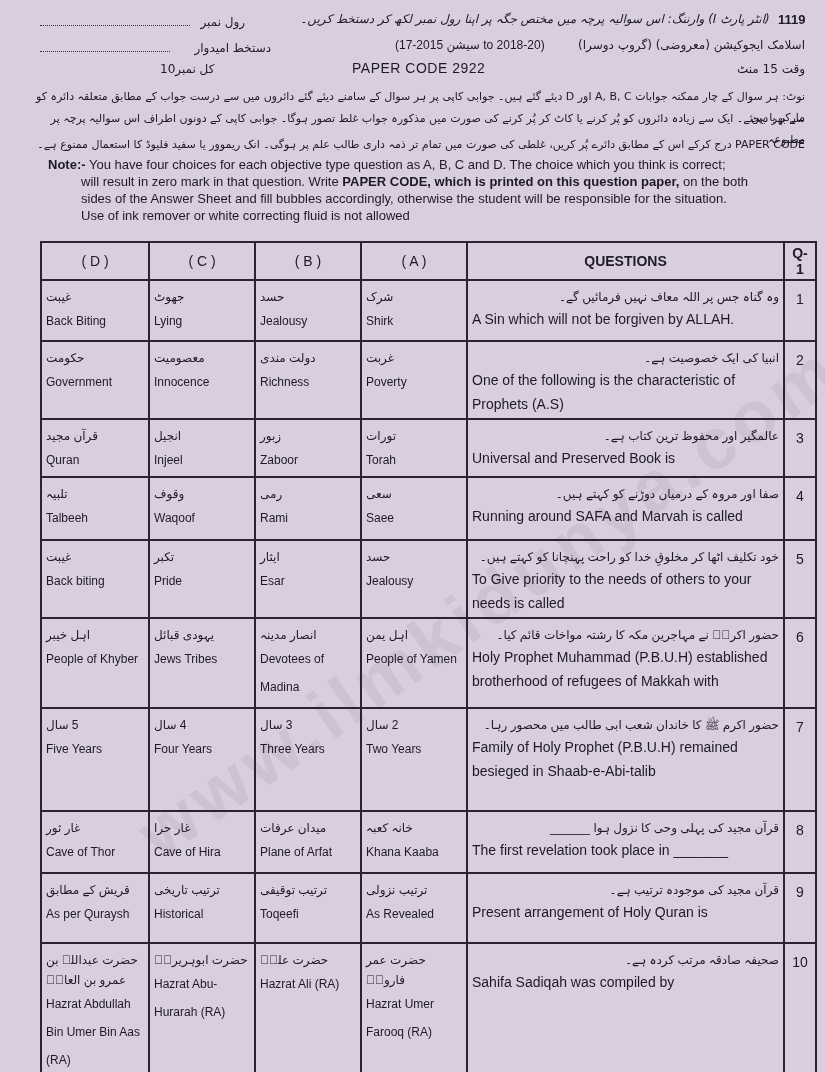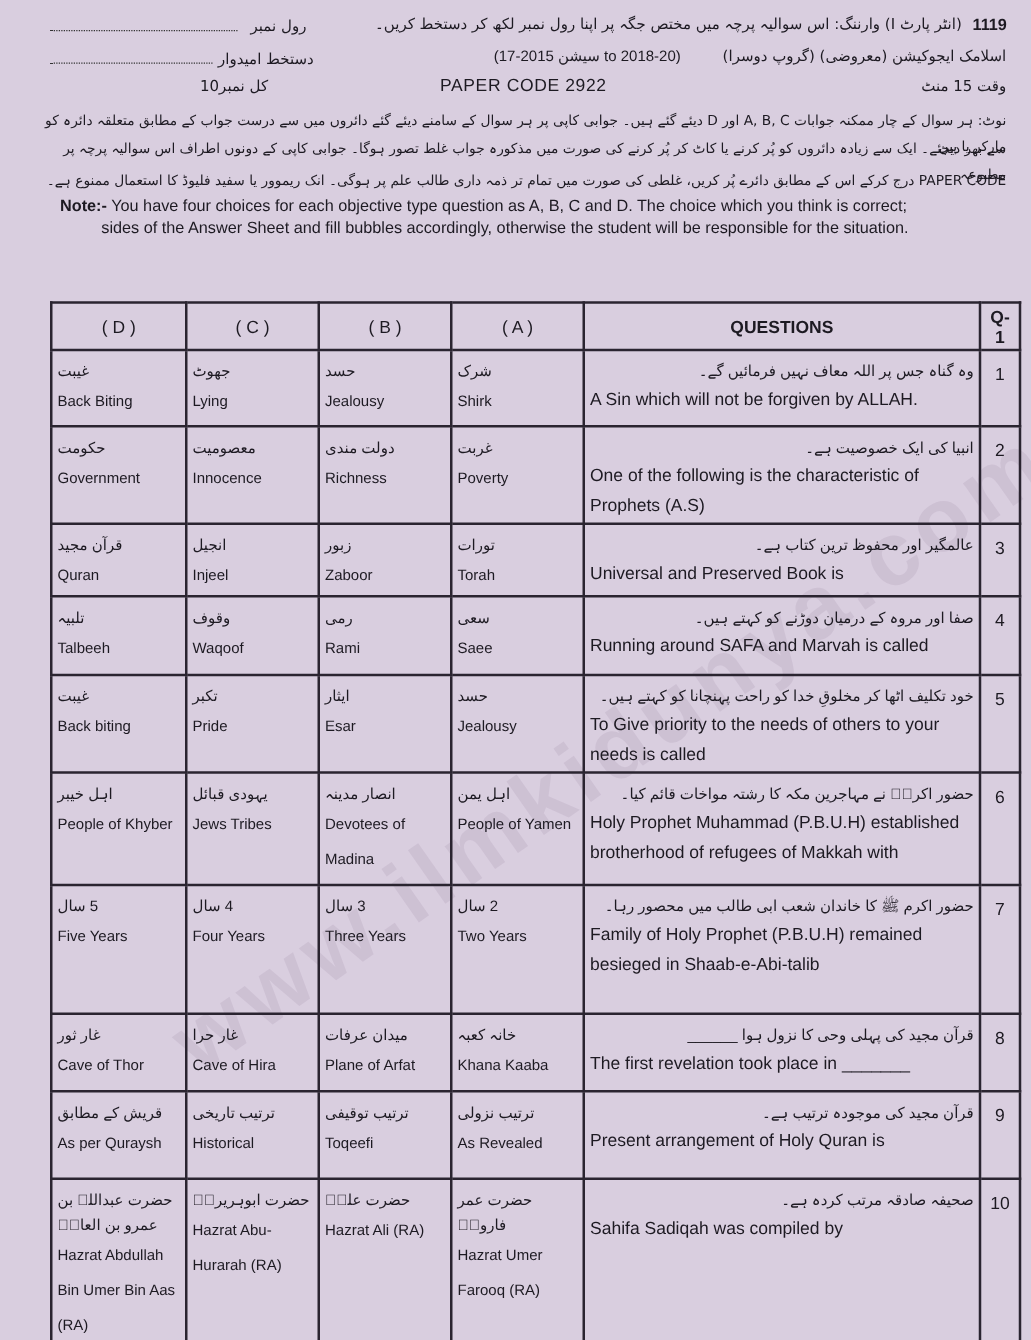--- a/index.html
+++ b/index.html
@@ -45,43 +45,45 @@
     position: absolute; font-size: 72px; color: rgba(120,100,130,0.12);
     font-weight: bold; letter-spacing: 6px; pointer-events: none;
   }
 </style>
 </head>
 <body>
 
 <div class="watermark" style="left:70px;top:560px;transform:rotate(-35deg);">www.ilmkidunya.com</div>
 
 <div class="abs hdr-code" style="left:778px;top:12px;">1119</div>
-<div class="abs urdu hdr-urdu" style="right:55px;top:12px;width:470px;text-align:left;">(انٹر پارٹ I) وارننگ: اس سوالیہ پرچہ میں مختص جگہ پر اپنا رول نمبر لکھ کر دستخط کریں۔</div>
+<div class="abs urdu hdr-urdu" style="right:55px;top:12px;width:470px;text-align:center;font-style:italic;">(انٹر پارٹ I) وارننگ: اس سوالیہ پرچہ میں مختص جگہ پر اپنا رول نمبر لکھ کر دستخط کریں۔</div>
 <div class="abs urdu hdr-urdu" style="right:20px;top:38px;width:230px;text-align:right;">اسلامک ایجوکیشن (معروضی) (گروپ دوسرا)</div>
 <div class="abs hdr-urdu" style="left:395px;top:38px;">(سیشن 2015-17 to 2018-20)</div>
 <div class="abs paper-code" style="left:352px;top:60px;">PAPER CODE  2922</div>
 <div class="abs urdu hdr-urdu" style="right:20px;top:62px;width:80px;text-align:right;">وقت 15 منٹ</div>
 
 <div class="abs" style="left:40px;top:12px;">
   <span class="dots" style="width:150px;"></span>
   <span class="urdu hdr-urdu" style="margin-left:6px;">رول نمبر</span>
 </div>
 <div class="abs" style="left:40px;top:38px;">
   <span class="dots" style="width:130px;"></span>
-  <span class="urdu hdr-urdu" style="margin-left:0;">دستخط امیدوار</span>
+  <span class="urdu hdr-urdu" style="margin-left:20px;">دستخط امیدوار</span>
 </div>
 <div class="abs urdu hdr-urdu" style="left:160px;top:62px;">کل نمبر10</div>
 
 <div class="abs urdu note-urdu" style="left:20px;right:20px;top:86px;text-align:right;">نوٹ: ہر سوال کے چار ممکنہ جوابات A, B, C اور D دیئے گئے ہیں۔ جوابی کاپی پر ہر سوال کے سامنے دیئے گئے دائروں میں سے درست جواب کے مطابق متعلقہ دائرہ کو مارکر یا پین</div>
 <div class="abs urdu note-urdu" style="left:20px;right:20px;top:108px;text-align:right;">سے بھر دیجئے۔ ایک سے زیادہ دائروں کو پُر کرنے یا کاٹ کر پُر کرنے کی صورت میں مذکورہ جواب غلط تصور ہوگا۔ جوابی کاپی کے دونوں اطراف اس سوالیہ پرچہ پر مطبوعہ</div>
 <div class="abs urdu note-urdu" style="left:20px;right:20px;top:134px;text-align:right;">PAPER CODE درج کرکے اس کے مطابق دائرے پُر کریں، غلطی کی صورت میں تمام تر ذمہ داری طالب علم پر ہوگی۔ انک ریموور یا سفید فلیوڈ کا استعمال ممنوع ہے۔</div>
 
 <div class="abs note-en" style="left:48px;top:156px;width:760px;">
   <div><b>Note:-</b> <span>You have four choices for each objective type question as A, B, C and D.  The choice which you think is correct;</span></div>
+  <div style="padding-left:33px;"><span>will result in zero mark in that question.  Write </span><b>PAPER CODE, which is printed on this question paper,</b><span> on the  both</span></div>
   <div style="padding-left:33px;">sides of  the  Answer  Sheet and fill bubbles accordingly,  otherwise  the student  will be responsible for  the situation.</div>
+  <div style="padding-left:33px;">Use  of ink remover or white correcting  fluid is not allowed</div>
 </div>
 
 <table class="mcq">
   <colgroup>
     <col style="width:108px">
       <col style="width:106px">
       <col style="width:106px">
       <col style="width:106px">
       <col style="width:317px">
       <col style="width:32px">

